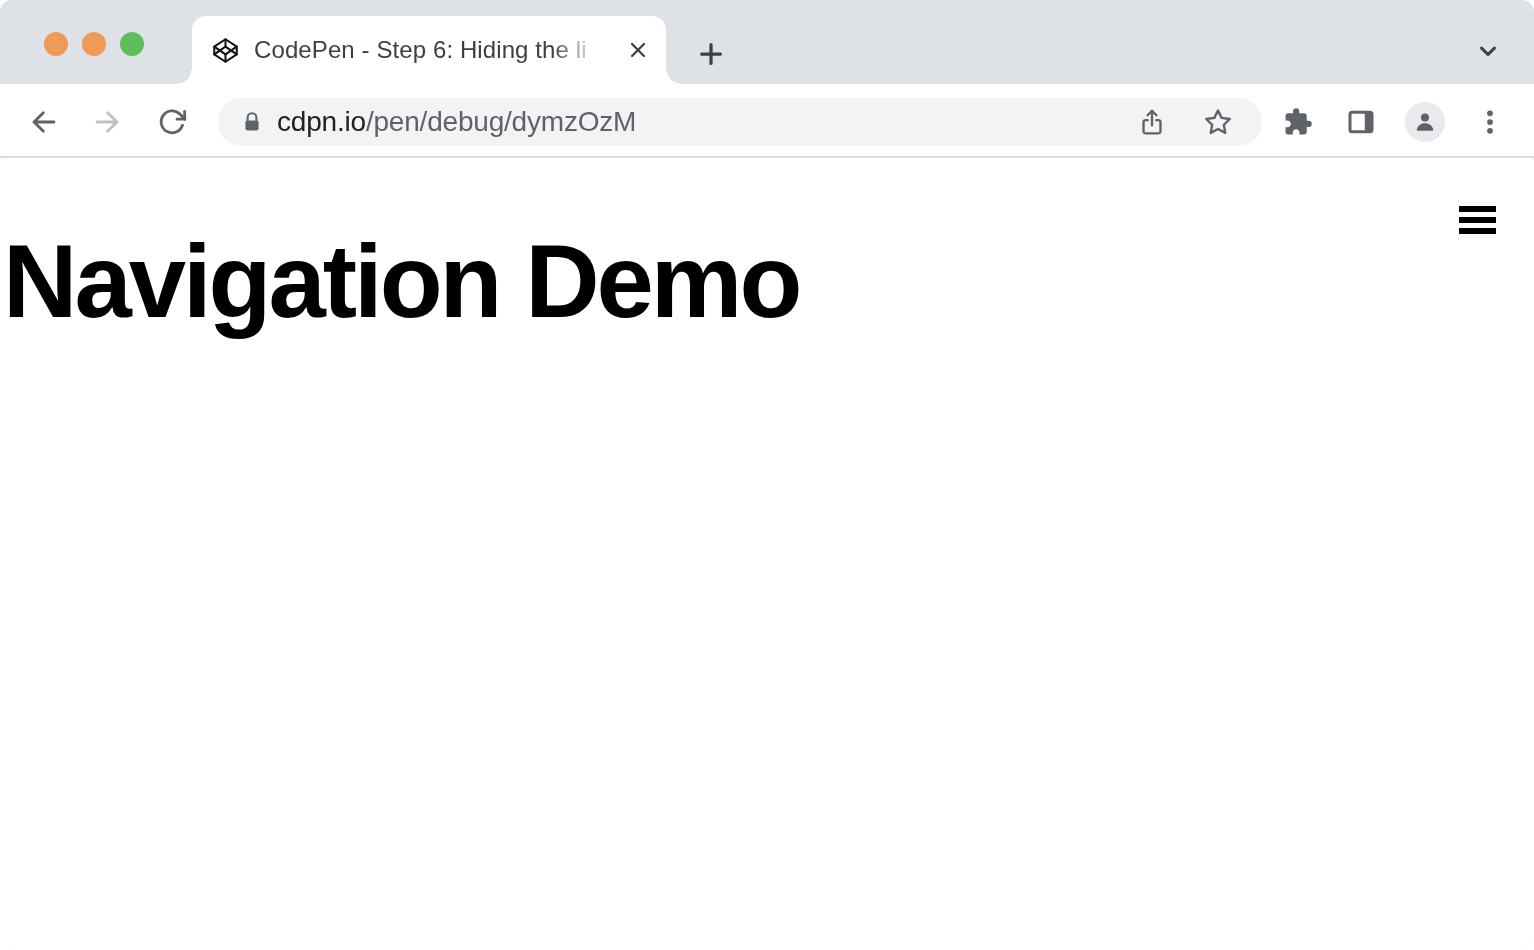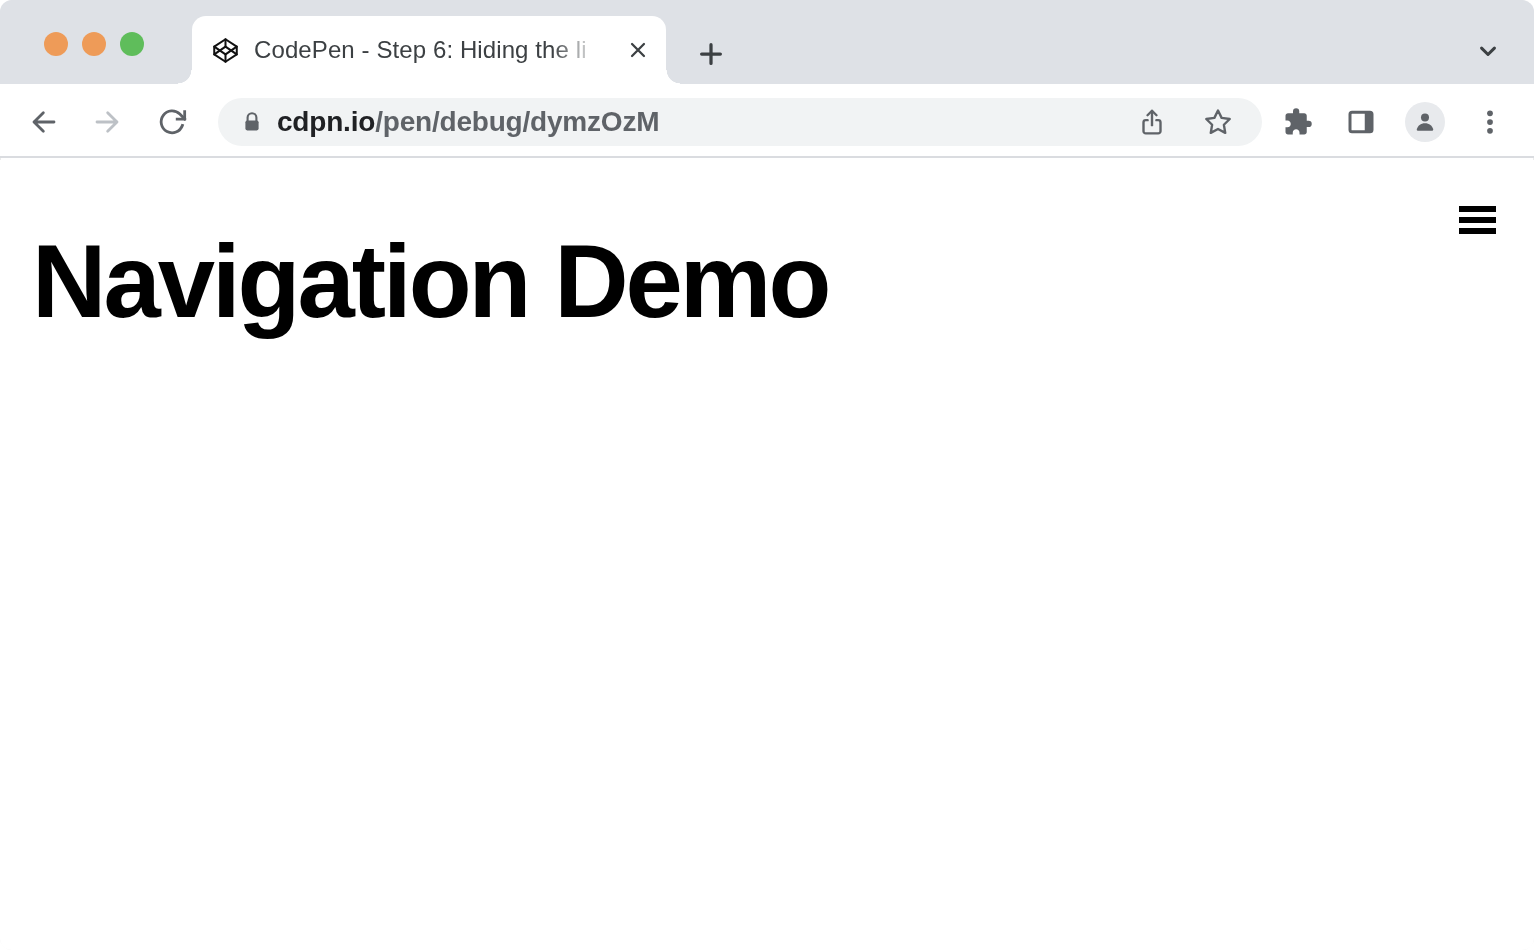--- a/index.html
+++ b/index.html
@@ -42,29 +42,29 @@
   .tb-btn{position:absolute;top:22px;width:32px;height:32px;display:flex;align-items:center;justify-content:center;}
   .btn-back{left:28px;} .btn-forward{left:91px;} .btn-reload{left:156px;}
   .btn-extensions{left:1282px;} .btn-sidepanel{left:1345px;}
   .btn-avatar{left:1405px;top:18px;width:40px;height:40px;border-radius:50%;background:#E8EAED;
               display:flex;align-items:center;justify-content:center;}
   .btn-menu{left:1474px;}
 
   .omnibox{position:absolute;left:218px;top:14px;width:1044px;height:48px;border-radius:24px;
            background:var(--omnibox_bg);display:flex;align-items:center;cursor:text;}
   .omnibox .lock{margin-left:22px;display:flex;flex:0 0 auto;}
-  .url{margin-left:13px;font-size:28px;letter-spacing:-.2px;white-space:nowrap;font-weight:bold;}
+  .url{margin-left:13px;font-size:28px;letter-spacing:-.2px;white-space:nowrap;}
   .url .domain{color:var(--url_domain);}
   .url .path{color:var(--url_path);}
   .omni-actions{margin-left:auto;margin-right:28px;display:flex;gap:34px;}
   .omni-actions button{width:32px;height:32px;display:flex;align-items:center;justify-content:center;}
 
   
   .page{position:absolute;top:160px;left:0;right:0;bottom:0;background:var(--surface);}
-  .page h1{margin:70px 0 0 0;padding-left:32px;font-size:103px;font-weight:bold;
+  .page h1{margin:70px 0 0 0;padding-left:3px;font-size:103px;font-weight:bold;
            letter-spacing:-3px;line-height:1;color:var(--heading_text);}
   .hamburger{position:absolute;top:46px;right:38px;display:flex;flex-direction:column;gap:5px;}
   .hamburger .bar{display:block;width:37px;height:6px;background:#000;}
 </style>
 </head>
 <body>
 
 <div class="window">
 
   <div class="tabstrip">

